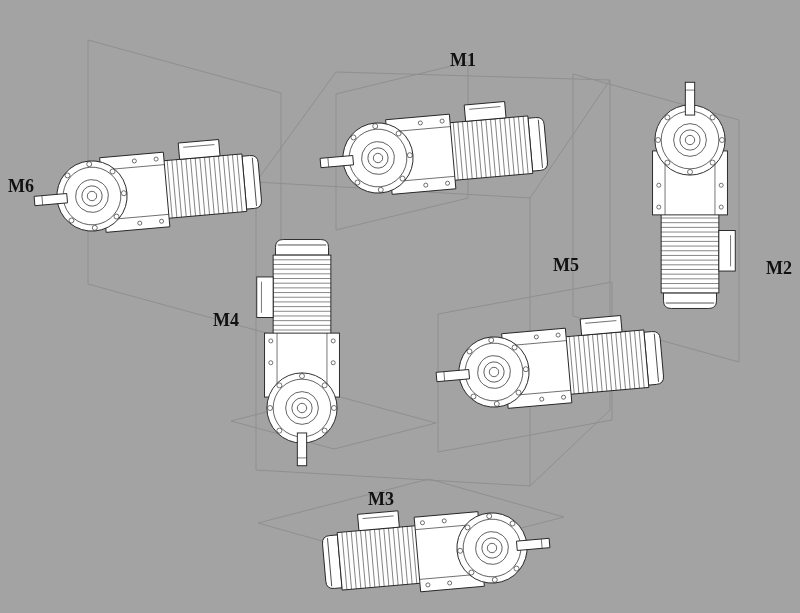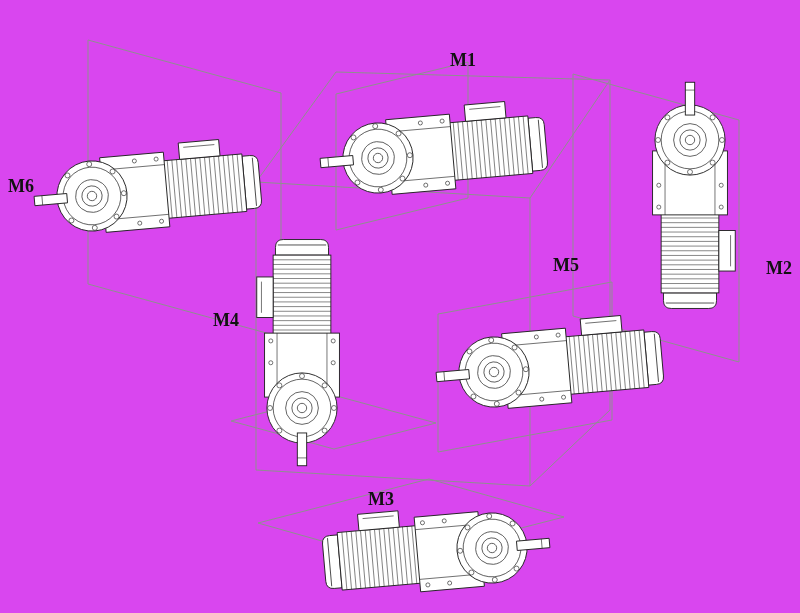--- a/index.html
+++ b/index.html
@@ -4,21 +4,21 @@
 <style>
   html, body {
     margin: 0;
     padding: 0;
     background: #ffffff;
   }
   .stage {
     position: relative;
     width: 800px;
     height: 613px;
-    background: #d946ef;
+    background: #a3a3a3;
     overflow: hidden;
     font-family: "Liberation Serif", serif;
   }
   svg { display: block; }
   .pos-label {
     font-family: "Liberation Serif", serif;
     font-size: 18px;
     font-weight: bold;
     fill: #111111;
   }

